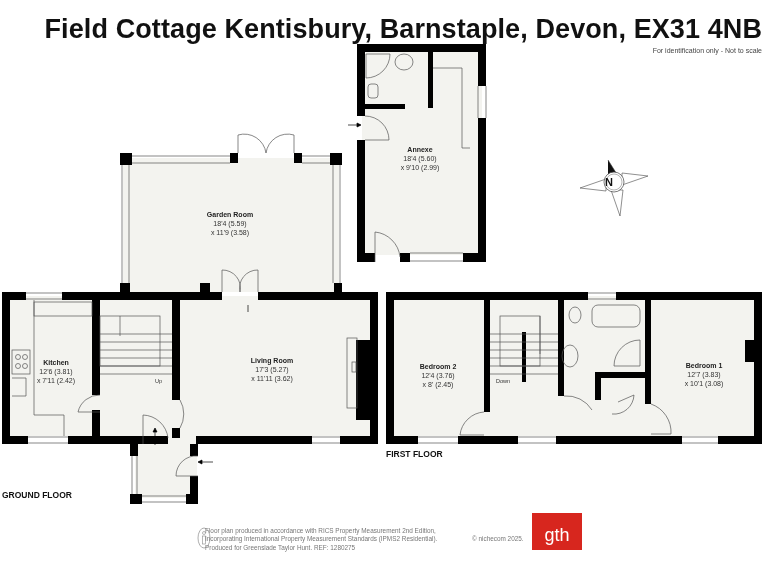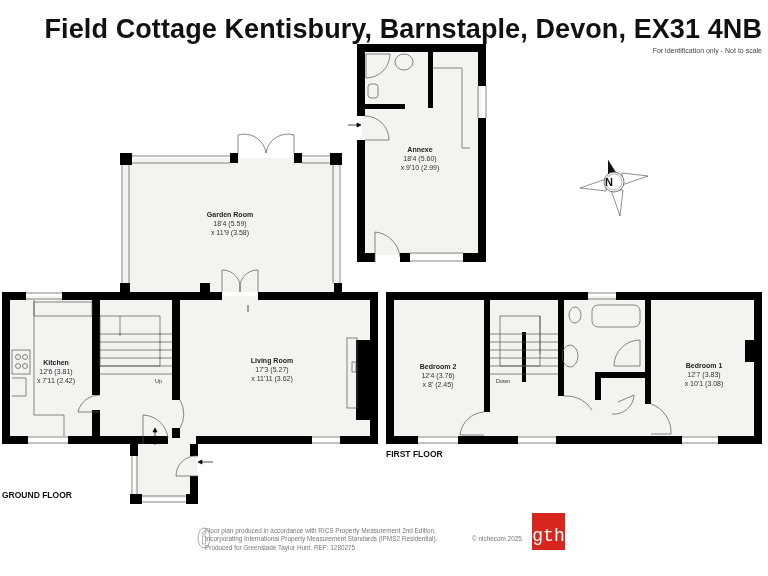--- a/index.html
+++ b/index.html
@@ -7,21 +7,21 @@
   .title { position:absolute; right:6px; top:14px; font-size:27px; font-weight:bold; letter-spacing:0.1px; white-space:nowrap; }
   .areas { position:absolute; right:6px; top:42px; text-align:right; font-size:10.6px; line-height:13.5px; color:#222; }
   .areas .note { font-size:7px; color:#444; margin-top:2px; }
   svg.plan { position:absolute; left:0; top:0; }
   .lbl { position:absolute; text-align:center; font-size:7px; line-height:9px; color:#333; transform:translateX(-50%); white-space:nowrap; }
   .lbl .nm { font-weight:bold; color:#222; }
   .floor-label { position:absolute; font-size:8.5px; font-weight:bold; color:#111; }
   .tiny { position:absolute; font-size:5.5px; color:#333; }
   .footer { position:absolute; left:205px; top:527px; font-size:6.4px; line-height:8.3px; color:#777; }
   .copy { position:absolute; left:472px; top:535px; font-size:6.4px; color:#777; }
-  .logo { position:absolute; left:532px; top:513px; width:33px; height:37px; background:#d7261e; color:#fff; font-family:Liberation Mono, monospace; font-size:18px; display:flex; align-items:flex-end; justify-content:center; padding-bottom:4px; box-sizing:border-box; }
+  .logo { position:absolute; left:532px; top:513px; width:50px; height:37px; background:#d7261e; color:#fff; font-family:Liberation Sans, sans-serif; font-size:18px; display:flex; align-items:flex-end; justify-content:center; padding-bottom:4px; box-sizing:border-box; }
   .ruler-icon { position:absolute; left:197px; top:527px; }
 </style>
 </head>
 <body>
 
 <div class="title">Field Cottage Kentisbury, Barnstaple, Devon, EX31 4NB</div>
 <div class="areas">
   <div class="note">For identification only - Not to scale</div>
 </div>
 

